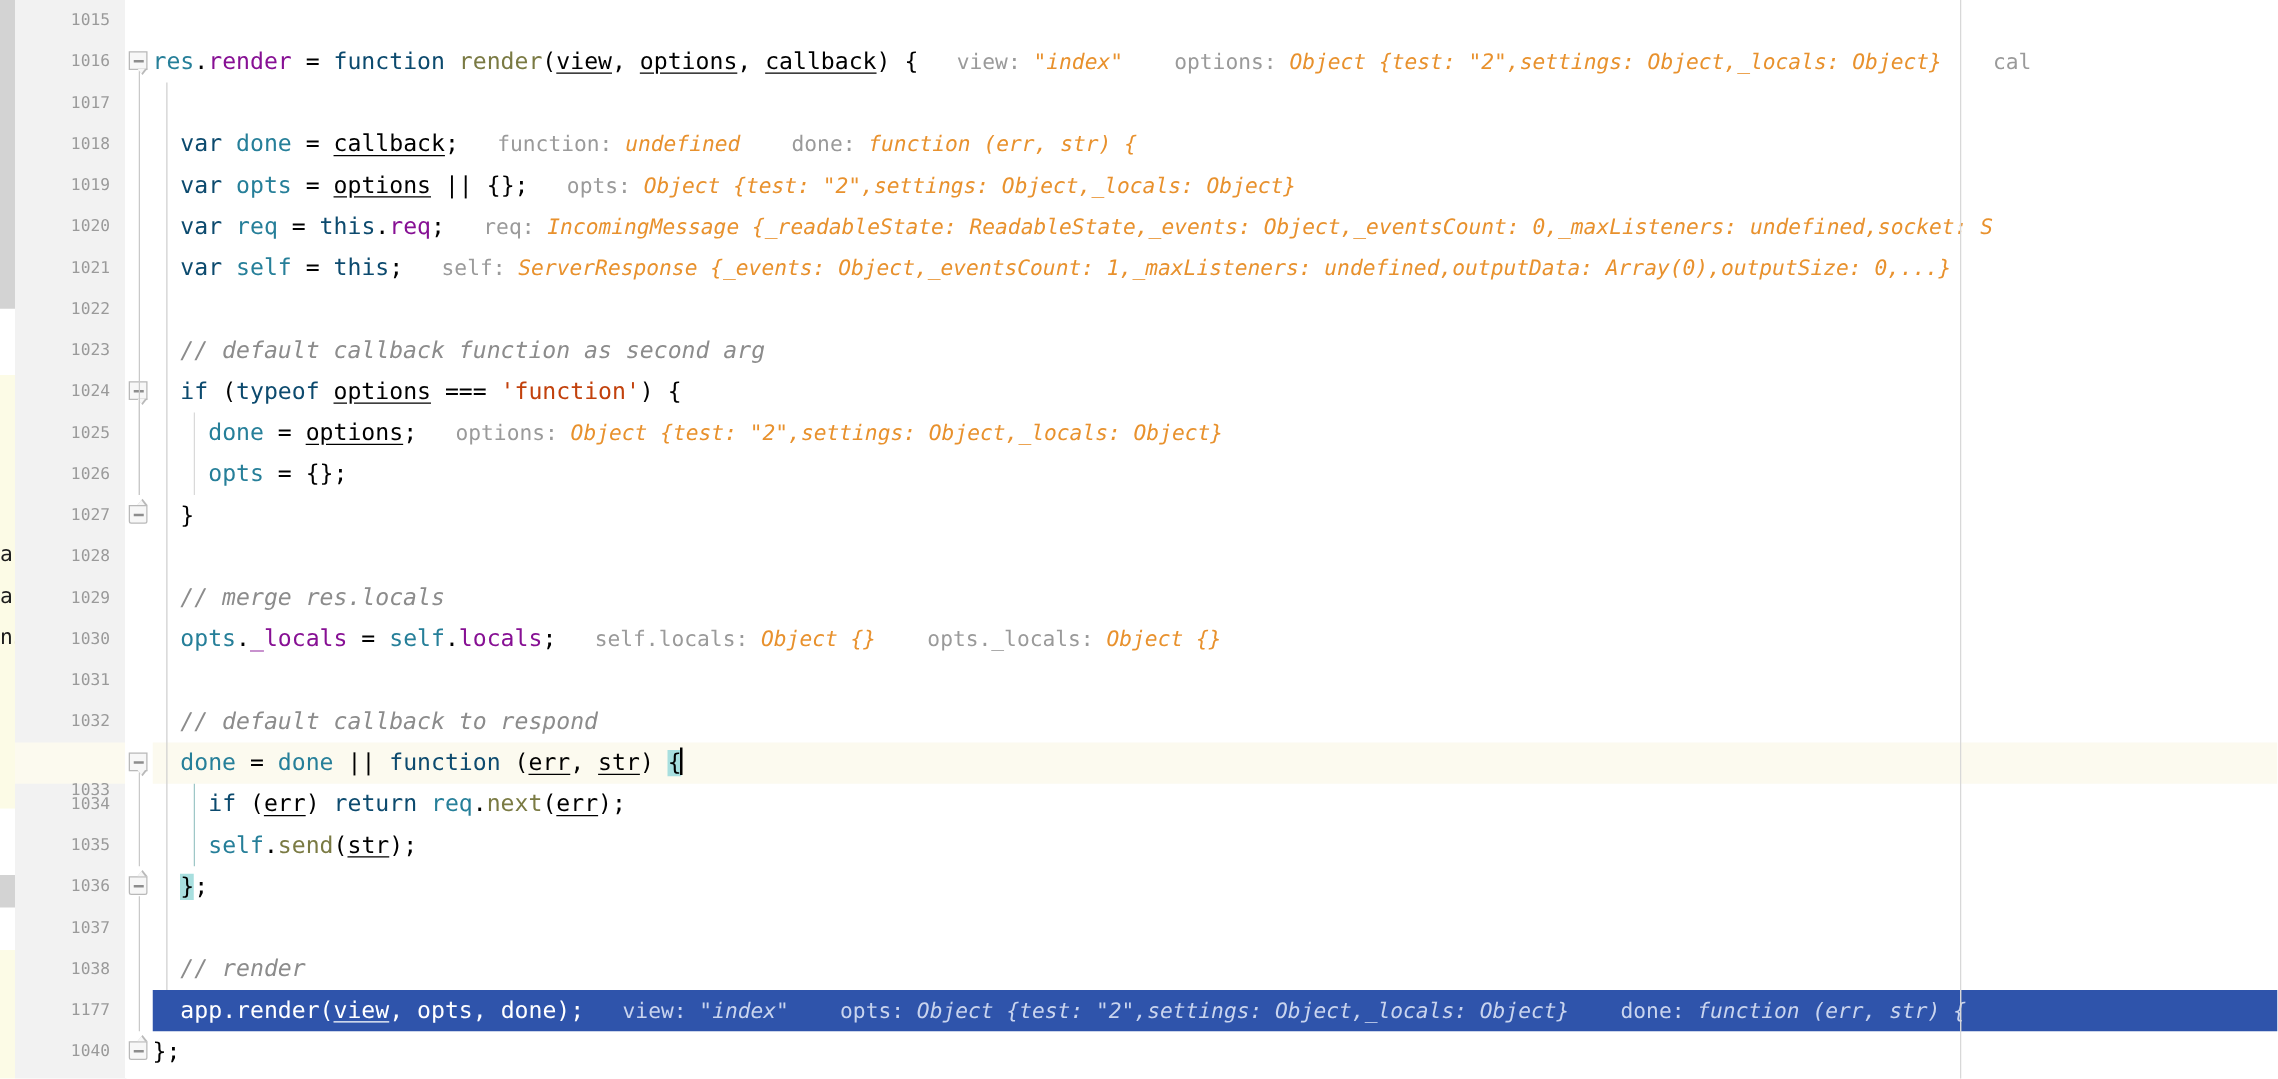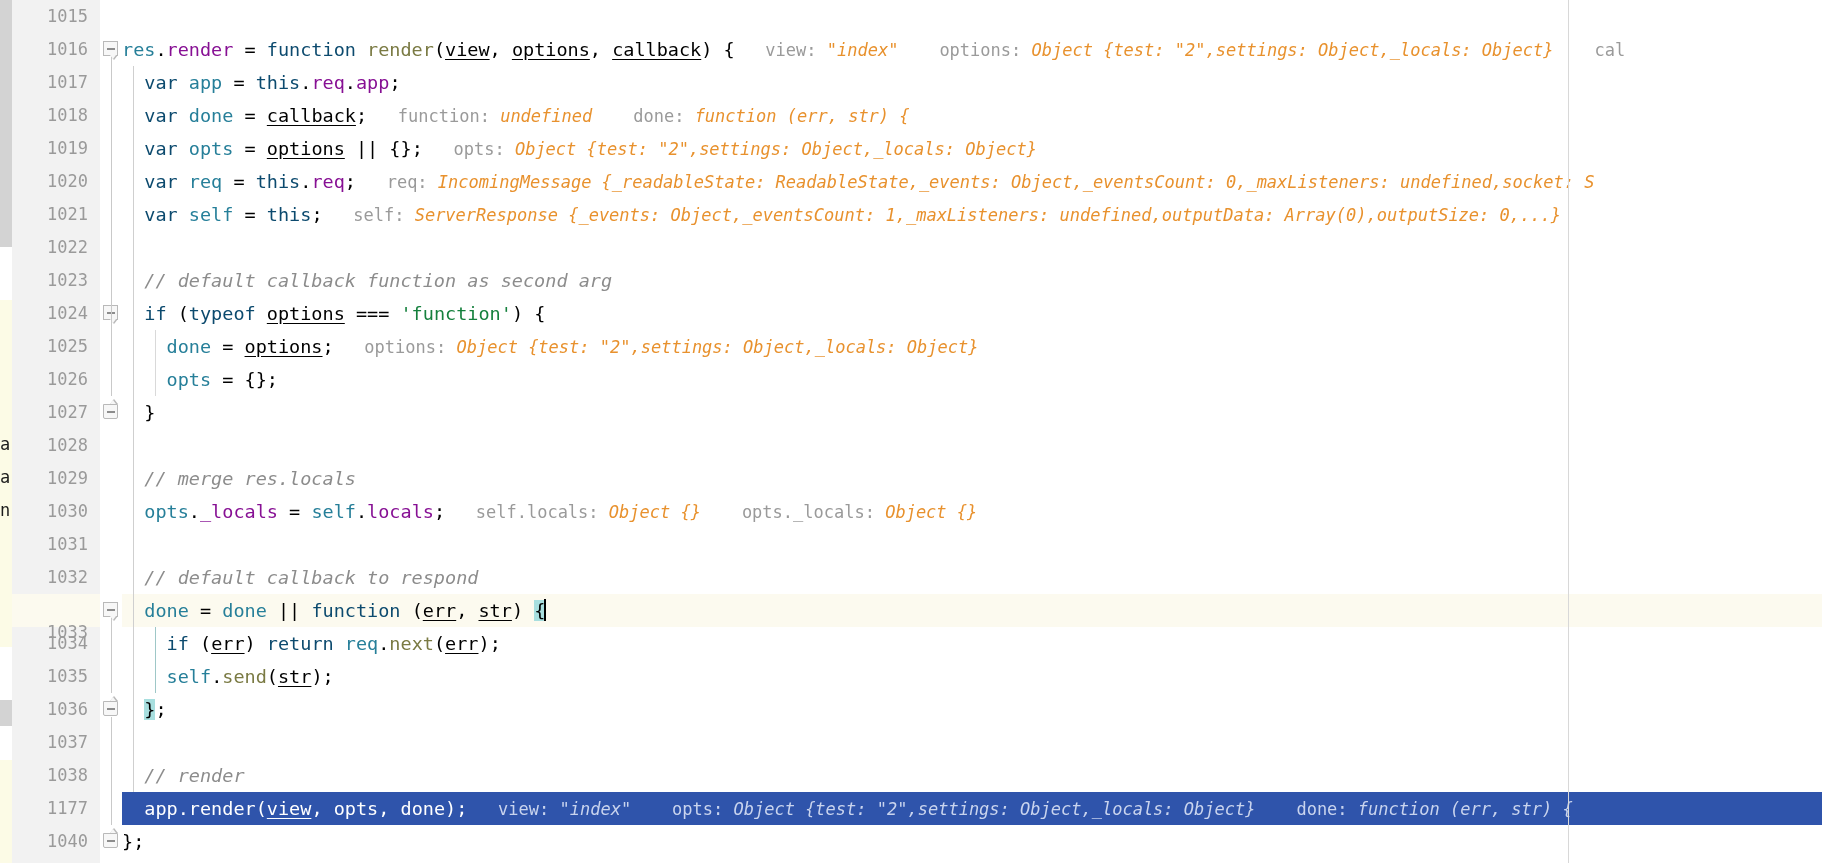--- a/index.html
+++ b/index.html
@@ -24,21 +24,21 @@
         font-family:"DejaVu Sans Mono","Liberation Mono",monospace;white-space:nowrap;overflow:hidden;width:12px;}
 
   
   .gutter{
     position:absolute;left:12px;top:0;width:88px;height:863px;
     background:#f2f2f2;
     border-right:1px solid #e4e4e4;
   }
   .gutter .ln{
     position:absolute;right:12px;width:70px;text-align:right;
-    color:#9a9a9a;font-size:17px;
+    color:#9a9a9a;font-size:13px;
     font-family:"DejaVu Sans Mono","Liberation Mono",monospace;
     height:33px;line-height:33px;
   }
   .gutter .ln.cur{color:#9a9a9a;}
   .gutter-cur-bg{position:absolute;left:12px;width:88px;height:33px;background:#fcfaef;}
 
   
   .foldstrip{position:absolute;left:100px;top:0;width:22px;height:863px;background:#ffffff;}
   .fold-icon{position:absolute;left:3px;width:17px;height:17px;}
   .fold-icon .box{
@@ -78,21 +78,21 @@
 
   
   .indent-guide{position:absolute;width:1px;background:#cfcfcf;}
 
   
   .kw      {color:#0c4a6e;}
   .prop    {color:#871094;}            
   .fn      {color:#7a7a43;}            
   .local   {color:#267f99;}
   .param   {color:#000000;text-decoration:underline;text-underline-offset:3px;}
-  .str     {color:#15803d;}
+  .str     {color:#c2410c;}
   .cmt     {color:#8c8c8c;font-style:italic;}
   .punct   {color:#000000;}
   .hintlbl {color:#9a9a9a;font-size:17px;}
   .hintval {color:#e8912d;font-style:italic;font-size:17px;}
   .brace-hl{background:#a8dfdf;}
   .caret   {display:inline-block;width:0;border-left:2px solid #000;height:22px;vertical-align:-4px;margin-left:-1px;}
 
   
   .selline-text .kw,
   .selline-text .ident,
@@ -192,21 +192,20 @@
       </div>
       <div class="fold-line" style="top: 57px; height: 339px;"></div>
       <div class="fold-line" style="top: 321px; height: 75px;"></div>
       <div class="fold-line" style="top: 618px; height: 75px;"></div>
       <div class="fold-line" style="top: 717px; height: 108px;"></div>
     </div>
 
   <div class="editor" id="editor">
       <div class="row" style="top: 0px; left: 0px;"></div>
       <div class="row" style="top: 33px; left: 0px;"><span class="local">res</span><span class="punct">.</span><span class="prop">render</span> <span class="punct">=</span> <span class="kw">function</span> <span class="fn">render</span><span class="punct">(</span><span class="param">view</span><span class="punct">,</span> <span class="param">options</span><span class="punct">,</span> <span class="param">callback</span><span class="punct">)</span> <span class="punct">{</span><span class="hintlbl">   view:</span><span class="hintval"> "index"</span><span class="hintlbl">    options:</span><span class="hintval"> Object {test: "2",settings: Object,_locals: Object}</span><span class="hintlbl">    cal</span></div>
-      <div class="row" style="top: 66px; left: 0px;">  <span class="kw">var</span> <span class="local">app</span> <span class="punct">=</span> <span class="kw">this</span><span class="punct">.</span><span class="prop">req</span><span class="punct">.</span><span class="prop">app</span><span class="punct">;</span></div>
       <div class="row" style="top: 99px; left: 0px;">  <span class="kw">var</span> <span class="local">done</span> <span class="punct">=</span> <span class="param">callback</span><span class="punct">;</span><span class="hintlbl">   function:</span><span class="hintval"> undefined</span><span class="hintlbl">    done:</span><span class="hintval"> function (err, str) {</span></div>
       <div class="row" style="top: 132px; left: 0px;">  <span class="kw">var</span> <span class="local">opts</span> <span class="punct">=</span> <span class="param">options</span> <span class="punct">|</span><span class="punct">|</span> <span class="punct">{</span><span class="punct">}</span><span class="punct">;</span><span class="hintlbl">   opts:</span><span class="hintval"> Object {test: "2",settings: Object,_locals: Object}</span></div>
       <div class="row" style="top: 165px; left: 0px;">  <span class="kw">var</span> <span class="local">req</span> <span class="punct">=</span> <span class="kw">this</span><span class="punct">.</span><span class="prop">req</span><span class="punct">;</span><span class="hintlbl">   req:</span><span class="hintval"> IncomingMessage {_readableState: ReadableState,_events: Object,_eventsCount: 0,_maxListeners: undefined,socket: S</span></div>
       <div class="row" style="top: 198px; left: 0px;">  <span class="kw">var</span> <span class="local">self</span> <span class="punct">=</span> <span class="kw">this</span><span class="punct">;</span><span class="hintlbl">   self:</span><span class="hintval"> ServerResponse {_events: Object,_eventsCount: 1,_maxListeners: undefined,outputData: Array(0),outputSize: 0,...}</span></div>
       <div class="row" style="top: 231px; left: 0px;"></div>
       <div class="row" style="top: 264px; left: 0px;">  <span class="cmt">// default callback function as second arg</span></div>
       <div class="row" style="top: 297px; left: 0px;">  <span class="kw">if</span> <span class="punct">(</span><span class="kw">typeof</span> <span class="param">options</span> <span class="punct">=</span><span class="punct">=</span><span class="punct">=</span> <span class="str">'function'</span><span class="punct">)</span> <span class="punct">{</span></div>
       <div class="row" style="top: 330px; left: 0px;">    <span class="local">done</span> <span class="punct">=</span> <span class="param">options</span><span class="punct">;</span><span class="hintlbl">   options:</span><span class="hintval"> Object {test: "2",settings: Object,_locals: Object}</span></div>
       <div class="row" style="top: 363px; left: 0px;">    <span class="local">opts</span> <span class="punct">=</span> <span class="punct">{</span><span class="punct">}</span><span class="punct">;</span></div>
       <div class="row" style="top: 396px; left: 0px;">  <span class="punct">}</span></div>

